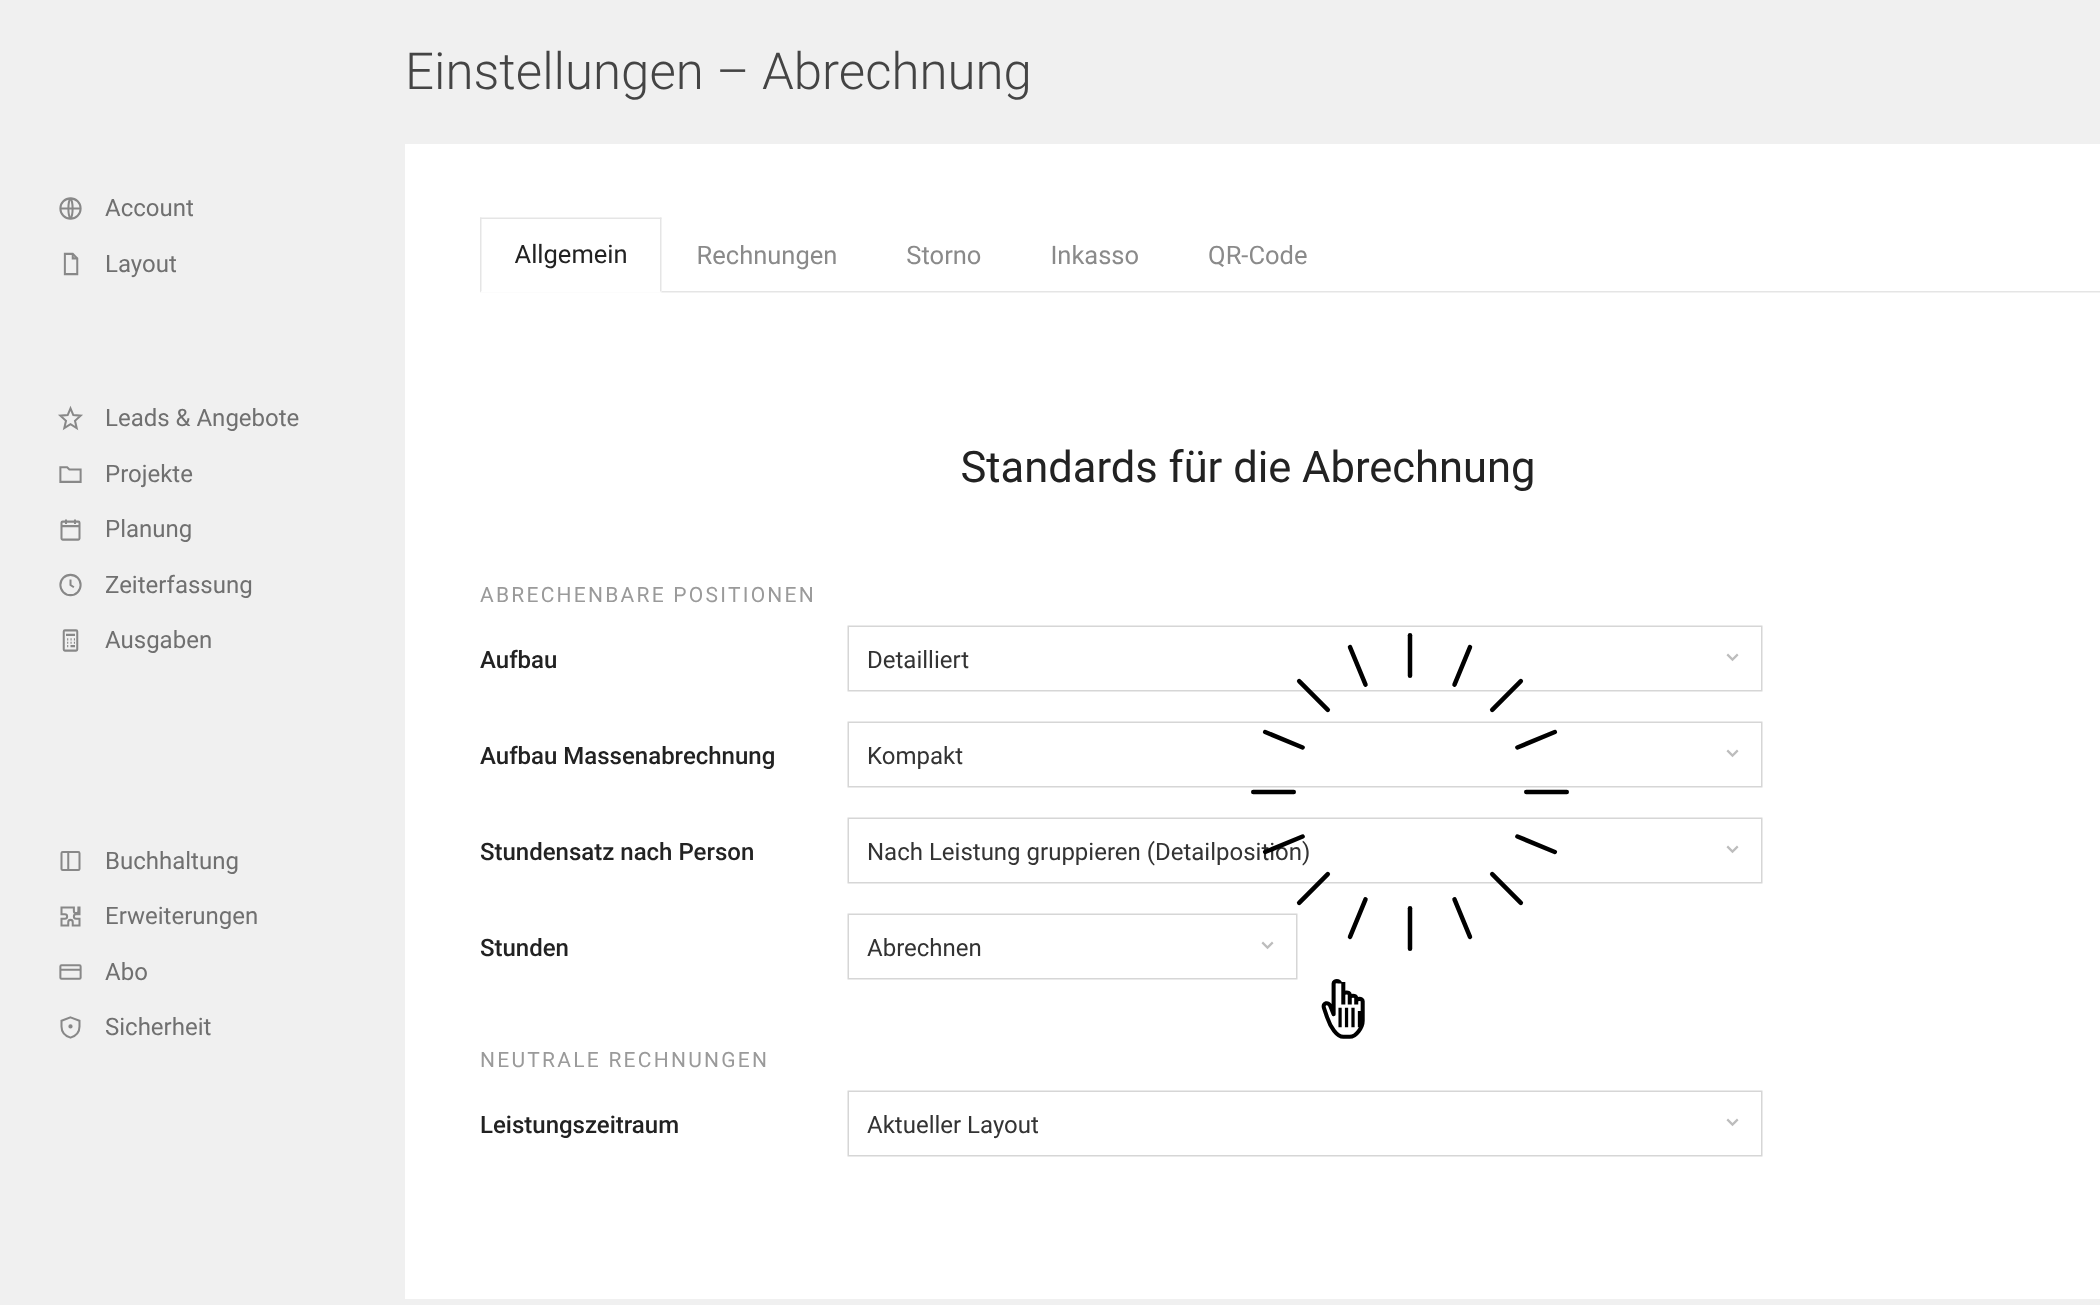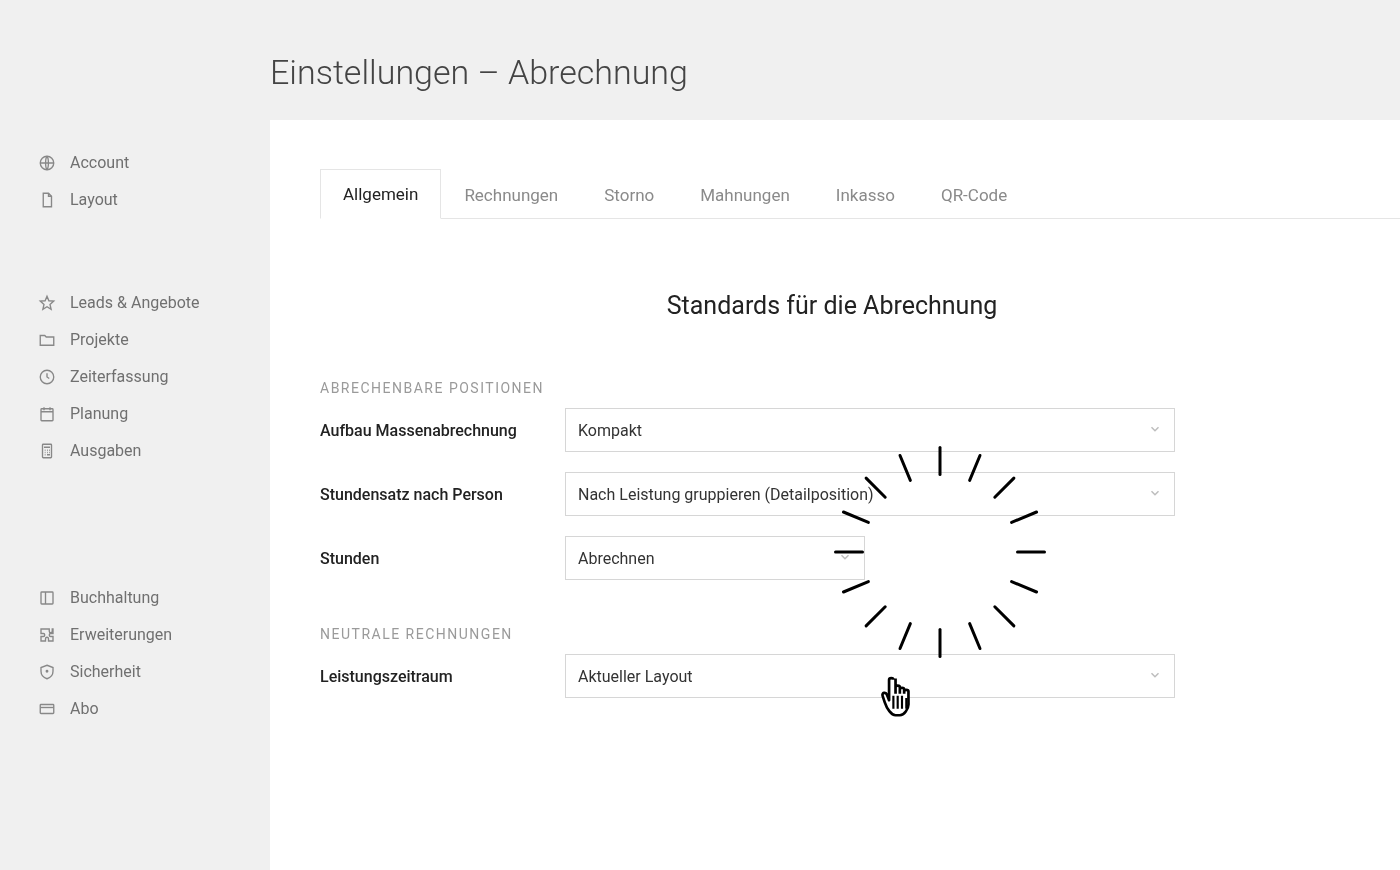--- a/index.html
+++ b/index.html
@@ -5,21 +5,21 @@
   * { box-sizing: border-box; margin: 0; padding: 0; }
   body {
     font-family: -apple-system, BlinkMacSystemFont, "Segoe UI", Roboto, "Helvetica Neue", Arial, sans-serif;
     background: #f0f0f0;
     width: 1400px;
     height: 870px;
     overflow: hidden;
     color: #333;
   }
   .page-title {
-    padding: 52px 0 28px 270px;
+    padding: 28px 0 28px 270px;
     font-size: 34px;
     font-weight: 300;
     color: #444;
   }
   .layout {
     display: flex;
     height: calc(100% - 100px);
   }
   .sidebar {
     width: 270px;
@@ -81,24 +81,24 @@
     border: 1px solid #e5e5e5;
     border-bottom: 1px solid #fff;
     background: #fff;
   }
 
   .content-inner {
     padding: 40px 56px 0 50px;
   }
 
   .section-title {
-    font-size: 25px;
+    font-size: 29px;
     color: #222;
     text-align: center;
-    margin: 32px 0 60px;
+    margin: 60px 0 60px;
     font-weight: 400;
   }
 
   .group-header {
     font-size: 14px;
     letter-spacing: 1.5px;
     color: #9a9a9a;
     margin-bottom: 12px;
   }
 
@@ -203,38 +203,38 @@
       <span class="icon">
         <svg viewBox="0 0 24 24" fill="none" stroke="#888" stroke-width="1.8">
             <path d="M3 6h6l2 2h10v11H3z"></path>
           </svg>
       </span>
       <span>Projekte</span>
     </div>
     <div class="sidebar-item">
       <span class="icon">
         <svg viewBox="0 0 24 24" fill="none" stroke="#888" stroke-width="1.8">
+            <rect x="4" y="5" width="16" height="16" rx="1"></rect>
+            <path d="M4 9h16M8 3v4M16 3v4"></path>
+          </svg>
+      </span>
+      <span>Planung</span>
+    </div>
+    <div class="sidebar-item">
+      <span class="icon">
+        <svg viewBox="0 0 24 24" fill="none" stroke="#888" stroke-width="1.8">
             <circle cx="12" cy="12" r="9"></circle>
             <path d="M12 7v5l3 2"></path>
           </svg>
       </span>
       <span>Zeiterfassung</span>
     </div>
     <div class="sidebar-item">
       <span class="icon">
         <svg viewBox="0 0 24 24" fill="none" stroke="#888" stroke-width="1.8">
-            <rect x="4" y="5" width="16" height="16" rx="1"></rect>
-            <path d="M4 9h16M8 3v4M16 3v4"></path>
-          </svg>
-      </span>
-      <span>Planung</span>
-    </div>
-    <div class="sidebar-item">
-      <span class="icon">
-        <svg viewBox="0 0 24 24" fill="none" stroke="#888" stroke-width="1.8">
             <rect x="6" y="3" width="12" height="18" rx="1"></rect>
             <path d="M8 7h8M9 11h1M12 11h1M15 11h1M9 14h1M12 14h1M15 14h1M9 17h1M12 17h4"></path>
           </svg>
       </span>
       <span>Ausgaben</span>
     </div>
 
     <div class="sidebar-gap-large"></div>
 
     <div class="sidebar-item">
@@ -250,53 +250,63 @@
       <span class="icon">
         <svg viewBox="0 0 24 24" fill="none" stroke="#888" stroke-width="1.8">
             <path d="M9 4h6v3a2 2 0 1 0 4 0V4h1v6h-3a2 2 0 1 0 0 4h3v6h-6v-3a2 2 0 1 0-4 0v3H4v-6h3a2 2 0 1 0 0-4H4V4h5z"></path>
           </svg>
       </span>
       <span>Erweiterungen</span>
     </div>
     <div class="sidebar-item">
       <span class="icon">
         <svg viewBox="0 0 24 24" fill="none" stroke="#888" stroke-width="1.8">
+            <rect x="3" y="6" width="18" height="12" rx="1"></rect>
+            <path d="M3 10h18"></path>
+          </svg>
+      </span>
+      <span>Abo</span>
+    </div>
+    <div class="sidebar-item">
+      <span class="icon">
+        <svg viewBox="0 0 24 24" fill="none" stroke="#888" stroke-width="1.8">
             <path d="M12 3l8 3v5c0 5-3.5 8.5-8 10-4.5-1.5-8-5-8-10V6z"></path>
             <circle cx="12" cy="11" r="1" fill="#888"></circle>
           </svg>
       </span>
       <span>Sicherheit</span>
-    </div>
-    <div class="sidebar-item">
-      <span class="icon">
-        <svg viewBox="0 0 24 24" fill="none" stroke="#888" stroke-width="1.8">
-            <rect x="3" y="6" width="18" height="12" rx="1"></rect>
-            <path d="M3 10h18"></path>
-          </svg>
-      </span>
-      <span>Abo</span>
     </div>
   </div>
 
   <div class="content">
 
     <div class="tabs">
       <div class="tab active">Allgemein</div>
       <div class="tab">Rechnungen</div>
       <div class="tab">Storno</div>
-      <div class="tab">Mahnungen</div>
       <div class="tab">Inkasso</div>
       <div class="tab">QR-Code</div>
     </div>
 
     <div class="content-inner">
       <div class="section-title">Standards für die Abrechnung</div>
 
       <div class="group-header">ABRECHENBARE POSITIONEN</div>
 
+      <div class="form-row">
+        <div class="form-label">Aufbau</div>
+        <div class="select">
+          <span>Detailliert</span>
+          <span class="chevron">
+            <svg width="14" height="14" viewBox="0 0 24 24" fill="none" stroke="currentColor" stroke-width="2.5">
+                <path d="M6 9l6 6 6-6"></path>
+              </svg>
+          </span>
+        </div>
+      </div>
 
       <div class="form-row">
         <div class="form-label"><span class="highlight">Aufbau Massenabrechnung</span></div>
         <div class="select">
           <span>Kompakt</span>
           <span class="chevron">
             <svg width="14" height="14" viewBox="0 0 24 24" fill="none" stroke="currentColor" stroke-width="2.5">
                 <path d="M6 9l6 6 6-6"></path>
               </svg>
           </span>

